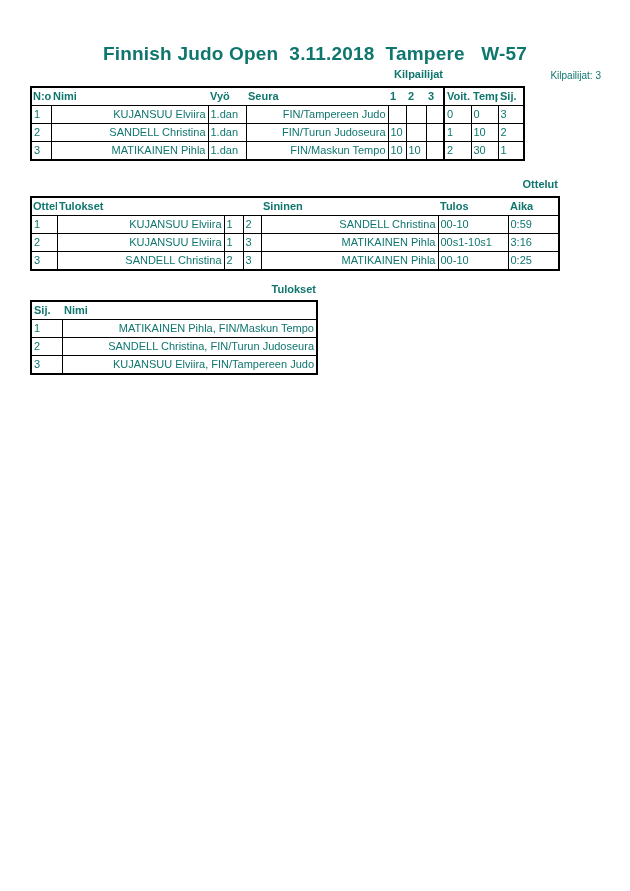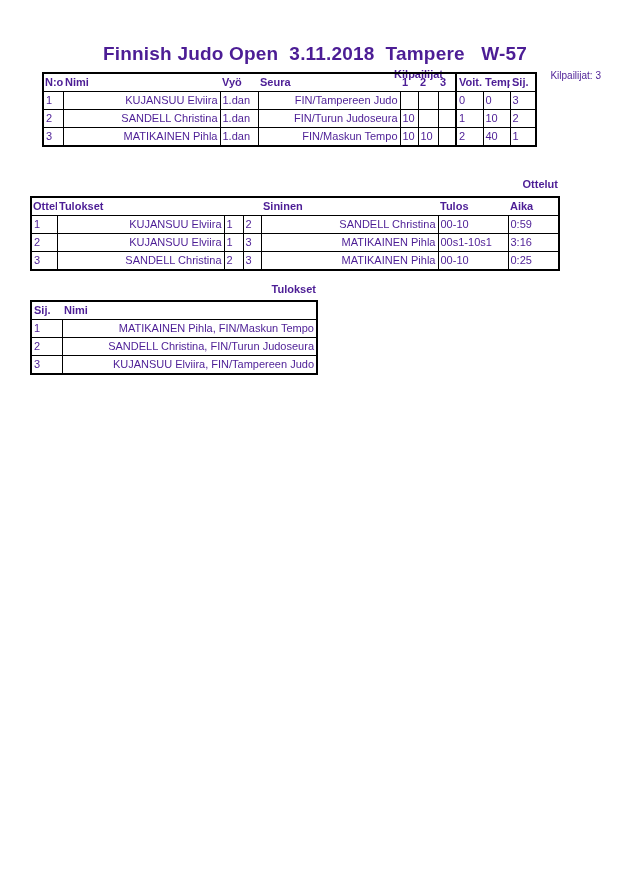--- a/index.html
+++ b/index.html
@@ -3,21 +3,21 @@
 <meta charset="utf-8">
 <style>
   html,body { margin:0; padding:0; background:#888; }
   .page {
     position: relative;
     width: 630px;
     height: 891px;
     margin: 0 auto;
     background: #ffffff;
     font-family: "Liberation Sans", sans-serif;
-    color: #4c1d95;
+    color: #0f766e;
   }
   .doc-title {
     position: absolute;
     top: 43px; left: 0;
     width: 630px;
     text-align: center;
     font-size: 19px;
     font-weight: bold;
     white-space: pre;
     letter-spacing: 0.2px;
@@ -38,21 +38,21 @@
     font-size: 10px;
     margin-left: 24px;
   }
   table {
     position: absolute;
     left: 30px;
     border-collapse: collapse;
     table-layout: fixed;
     border: 2px solid #000;
   }
-  #table-competitors { top: 72px;  width: 493px; margin-left: 12px; }
+  #table-competitors { top: 86px;  width: 493px; }
   #table-matches     { top: 196px; width: 528px; }
   #table-results     { top: 300px; width: 286px; }
   td, th {
     border: 1px solid #000;
     font-size: 11px;
     font-weight: normal;
     height: 15px;
     line-height: 15px;
     padding: 1px 2px;
     overflow: hidden;
@@ -130,21 +130,21 @@
     </tr>
     <tr>
       <td class="c">3</td>
       <td class="l">MATIKAINEN Pihla</td>
       <td class="c">1.dan</td>
       <td class="l">FIN/Maskun Tempo</td>
       <td class="c">10</td>
       <td class="c">10</td>
       <td class="c"></td>
       <td class="c sep">2</td>
-      <td class="c">40</td>
+      <td class="c">30</td>
       <td class="c">1</td>
     </tr>
   </tbody>
     </table>
 
   <div class="section-label" id="label-ottelut">Ottelut</div>
 
   <table id="table-matches">
     <colgroup>
       <col style="width:26px">

